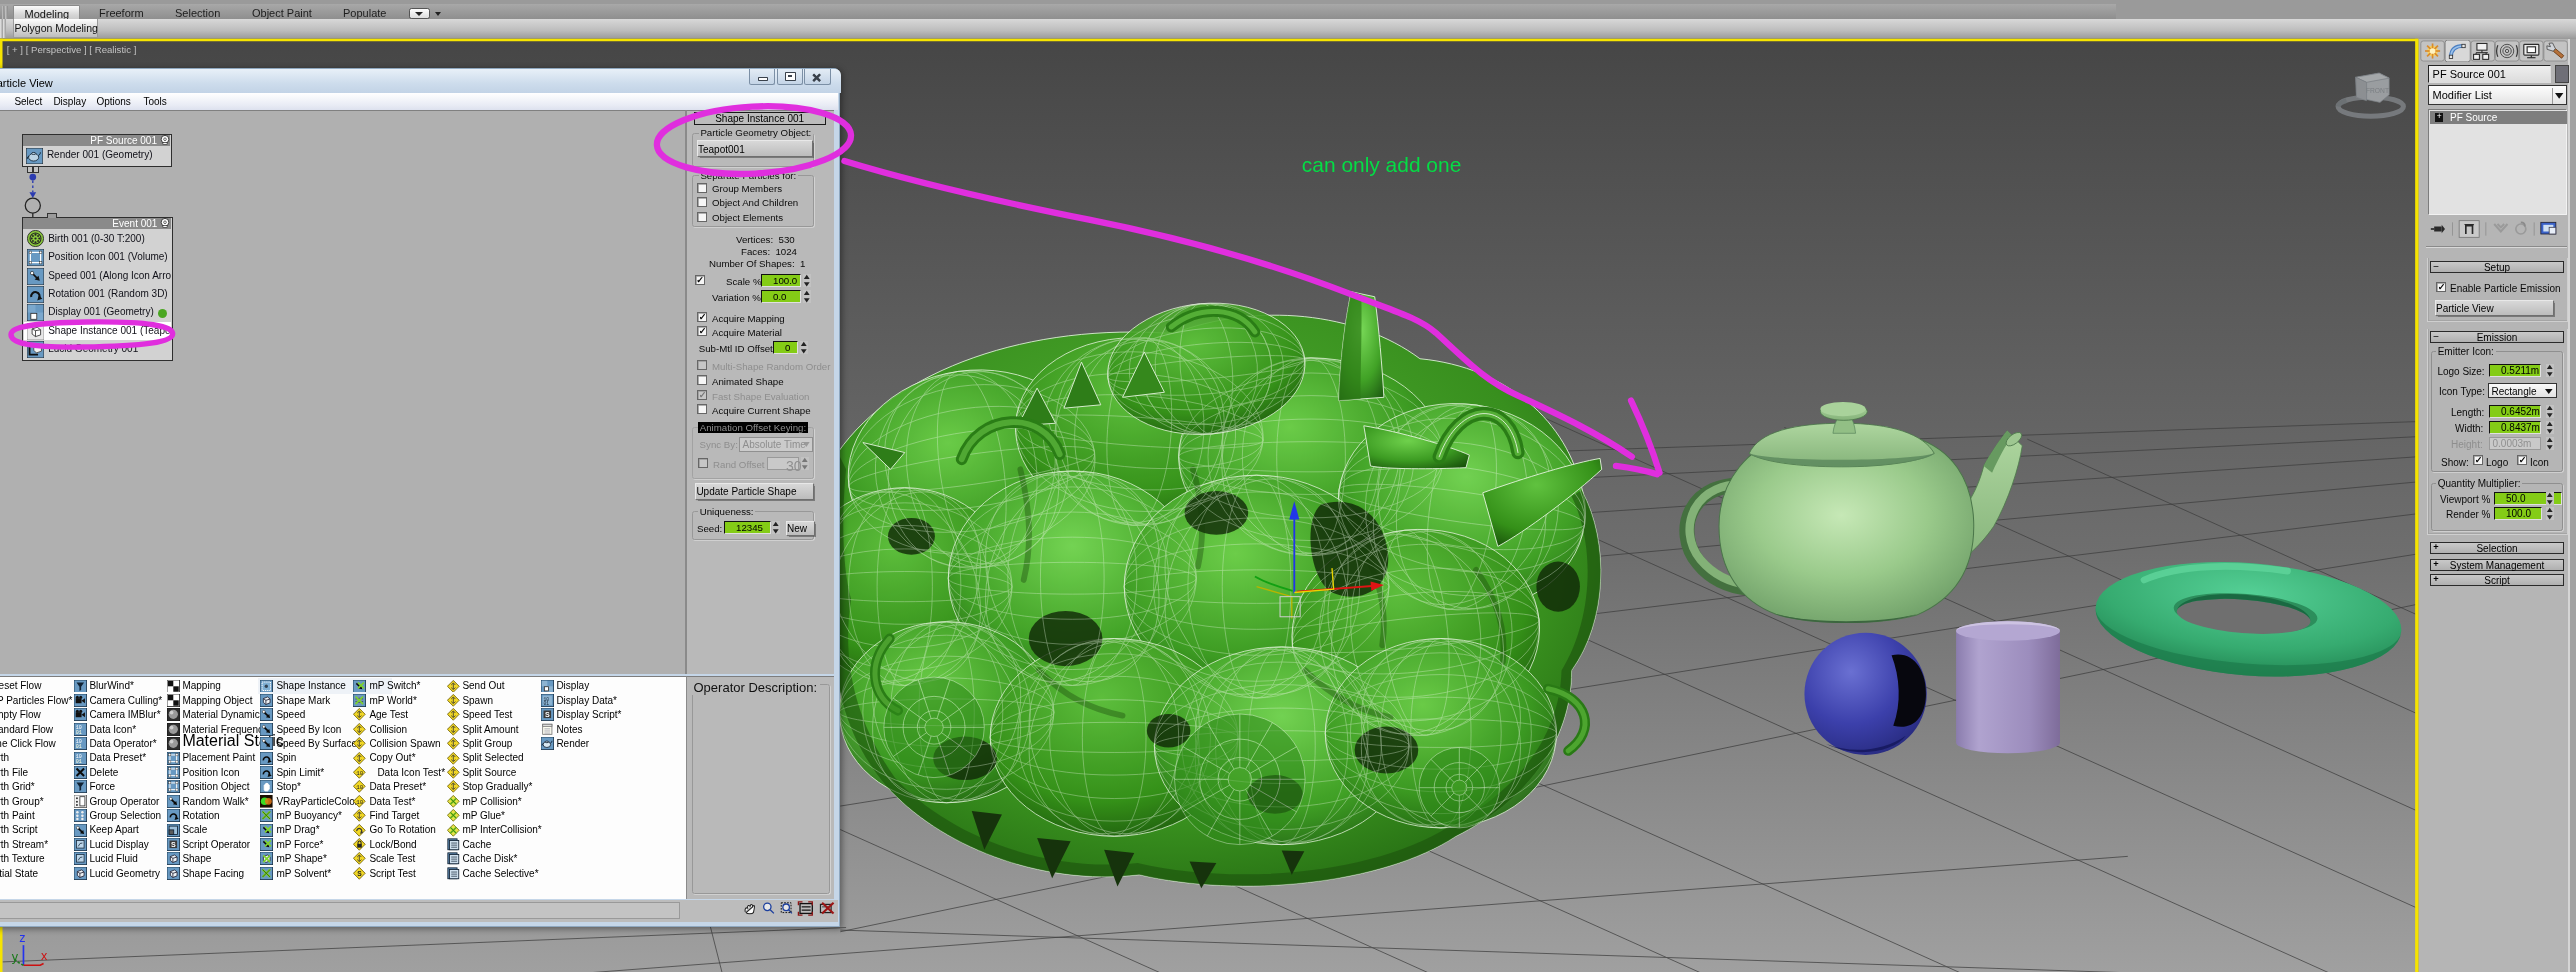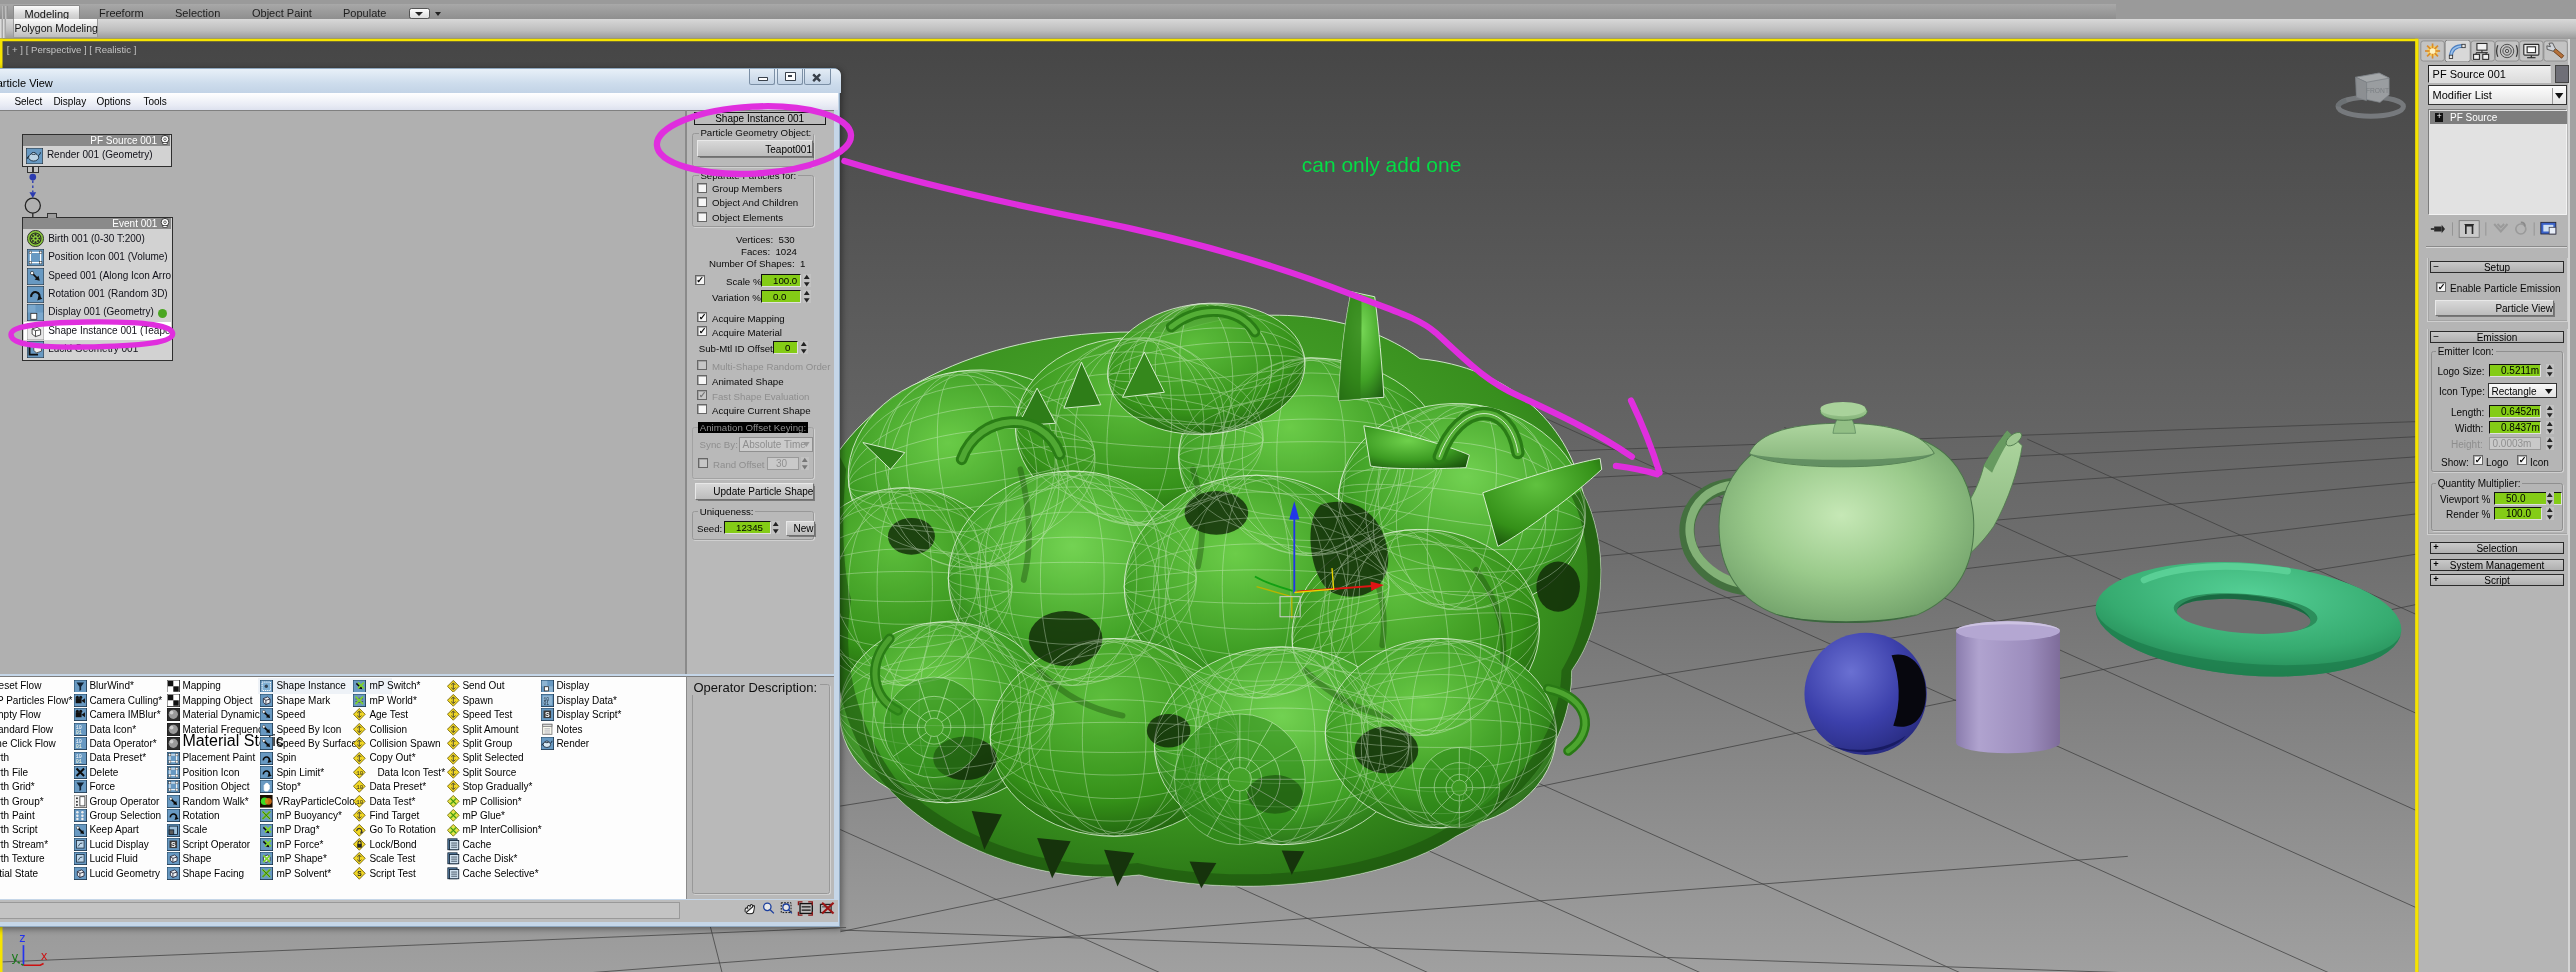--- a/index.html
+++ b/index.html
@@ -2,21 +2,21 @@
 <html style="font-size:13.4px"><head><meta charset="utf-8"><style>
 *{margin:0;padding:0;box-sizing:border-box}
 html,body{width:2576px;height:973px;overflow:hidden}
 body{font-family:"Liberation Sans",sans-serif;background:#9a9a9a}
 #root{position:absolute;left:0;top:0;width:2576px;height:973px;overflow:hidden}
 .ab{position:absolute}
 .fld{position:absolute;background:#84cc16;border:0.8px solid #111;border-right-color:#e0e0e0;border-bottom-color:#e0e0e0;font-size:10px;color:#000;padding-left:11px;line-height:11.7px}
 .spin{position:absolute;width:7.5px;background:#c2c2c2}
 .cb{position:absolute;width:10px;height:10px;background:#f6f6f6;border:0.8px solid #666;box-shadow:inset 0.8px 0.8px 0 #999}
 .gb{position:absolute;border:0.8px solid #989898;border-radius:2.5px;box-shadow:0.8px 0.8px 0 #d8d8d8}
-.btn{position:absolute;background:linear-gradient(#d8d8d8,#bcbcbc);border:0.8px solid #6f6f6f;border-top-color:#e8e8e8;border-left-color:#e8e8e8;box-shadow:0.8px 0.8px 0.8px rgba(60,60,60,.5);font-size:10px;color:#000;text-align:right}
+.btn{position:absolute;background:linear-gradient(#d8d8d8,#bcbcbc);border:0.8px solid #6f6f6f;border-top-color:#e8e8e8;border-left-color:#e8e8e8;box-shadow:0.8px 0.8px 0.8px rgba(60,60,60,.5);font-size:10px;color:#000;text-align:left}
 .lbl{position:absolute;font-size:10px;color:#0a0a0a;white-space:nowrap}
 .glbl{position:absolute;font-size:10px;color:#8e8e8e;white-space:nowrap}
 #pvparams .lbl,#pvparams .glbl{font-size:9.7px}
 #pvparams .fld{font-size:9.7px}
 </style></head><body>
 <div id="root">
 
 <div class="ab" style="left:0;top:4px;width:2116px;height:18.4px;background:linear-gradient(#a8a8a8,#8b8b8b);border-bottom:0.8px solid #7a7a7a">
   <div class="ab" style="left:1.7px;top:1.7px;width:2.5px;height:15px;background:linear-gradient(90deg,#c8c8c8,#888)"></div>
   <div class="ab" style="left:5px;top:1.7px;width:2.5px;height:15px;background:linear-gradient(90deg,#c8c8c8,#888)"></div>
@@ -642,21 +642,21 @@
     <div class="cb" style="left:10px;top:293px"></div>
         <div class="lbl" style="left:25px;top:294px">Acquire Current Shape</div>
     <div class="gb" style="left:5px;top:316px;width:122px;height:52px;border-color:#a2a2a2"></div>
     <div class="glbl" style="left:11px;top:311px;background:#000000;padding:0 1.7px">Animation Offset Keying:</div>
     <div class="glbl" style="left:12.6px;top:328px">Sync By:</div>
     <div class="ab" style="left:52px;top:326px;width:74px;height:15px;background:#cbcbcb;border:0.8px solid #909090;font-size:10px;color:#8e8e8e;padding-left:2.5px;line-height:14.2px">Absolute Time<svg style="position:absolute;right:1.7px;top:4.2px" width="7.5" height="6.7" viewBox="0 0 9 8">
             <polygon points="0,0 8,0 4,6" fill="#999"></polygon>
           </svg></div>
     <div class="cb" style="left:11px;top:347px;background:#c6c6c6"></div>
         <div class="glbl" style="left:26px;top:348px">Rand Offset</div>
-    <div class="ab" style="left:80px;top:346px;width:32px;height:13.4px;background:#c9c9c9;border:0.8px solid #999;font-size:10px;color:#909090;padding-left:8px">30</div>
+    <div class="ab" style="left:80px;top:346px;width:32px;height:13.4px;background:#c9c9c9;border:0.8px solid #999;font-size:14px;color:#909090;padding-left:18px">30</div>
     <div class="spin" style="left:114px;top:346px;height:13.4px"><svg width="7.5" height="13.4" viewBox="0 0 9 16">
             <polygon points="4.5,1 8,6 1,6" fill="#777"></polygon>
             <polygon points="4.5,15 8,10 1,10" fill="#777"></polygon>
           </svg></div>
     <div class="btn" style="left:8.4px;top:372px;width:119px;height:17px;line-height:16px">Update Particle Shape</div>
     <div class="gb" style="left:5px;top:400px;width:122px;height:28.5px"></div>
     <div class="lbl" style="left:11px;top:395px;background:#b9b9b9;padding:0 1.7px">Uniqueness:</div>
     <div class="lbl" style="left:10px;top:412px">Seed:</div>
     <div class="fld" style="left:37px;top:410px;width:47px;height:13.4px">12345</div>
     <div class="spin" style="left:85px;top:410px;height:13.4px"><svg width="7.5" height="13.4" viewBox="0 0 9 16">

